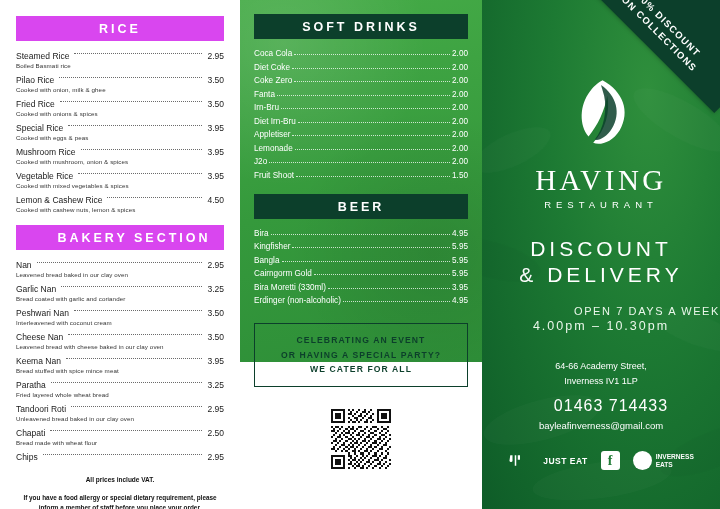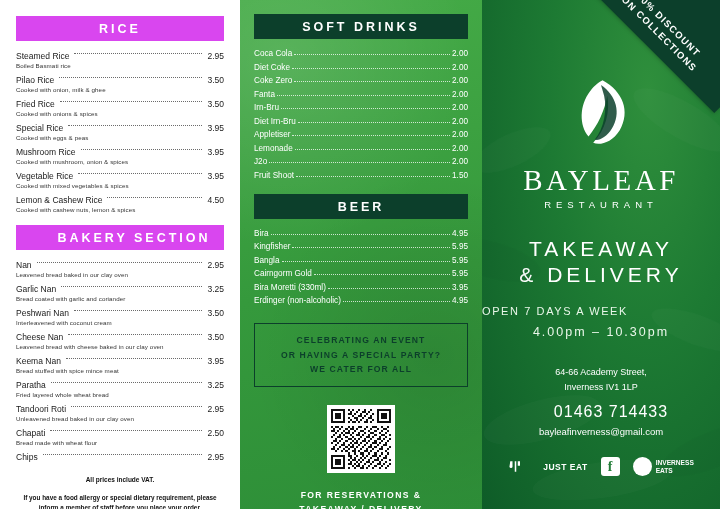--- a/index.html
+++ b/index.html
@@ -31,21 +31,21 @@
   .item-name { white-space:nowrap; padding-right:3px; }
   .dots { flex:1; border-bottom:1px dotted #6b6b6b; transform:translateY(-3px); margin:0 2px; }
   .item-price { white-space:nowrap; padding-left:3px; }
   .item-desc { font-size:6.2px; color:#333; margin-top:1px; letter-spacing:.1px; }
 
   .vat-note { text-align:center; font-size:6.5px; font-weight:bold; color:#111; margin-top:14px; }
   .allergy-note { text-align:center; font-size:6.4px; font-weight:bold; color:#111; margin-top:10px; line-height:1.5; }
 
   
   .col-mid {
-    width:242px; height:509px; background:#3aa340; position:relative;
+    width:242px; height:362px; background:#3aa340; position:relative;
     padding:10px 14px; color:#ffffff;
     background-image:
       radial-gradient(circle at 18% 12%, rgba(255,255,255,.12), rgba(255,255,255,0) 38%),
       radial-gradient(circle at 80% 70%, rgba(0,0,0,.10), rgba(0,0,0,0) 45%),
       linear-gradient(170deg, #45ab47 0%, #35993c 55%, #2e8f38 100%);
   }
   .mid-head {
     background:#0c3f2b; color:#ffffff; text-align:center;
     letter-spacing:3px; font-size:12.5px; font-weight:bold;
     padding:6px 0 5px 0; margin:4px 0 10px 0;
@@ -93,22 +93,22 @@
   .brand {
     font-family:"Liberation Serif", serif;
     font-size:29px; letter-spacing:3.5px; margin-top:8px; font-weight:normal; color:#ffffff;
   }
   .brand-sub { font-size:9.5px; letter-spacing:5px; margin-top:2px; color:#ffffff; }
 
   .takeaway {
     text-align:center; margin-top:26px;
     font-size:21px; letter-spacing:4px; line-height:1.25; color:#ffffff;
   }
-  .open-days { text-align:left; margin-top:16px; color:#eaf7ea; font-size:11px; letter-spacing:1.6px; }
-  .open-hours { text-align:center; margin-top:8px; color:#eaf7ea; font-size:12.5px; letter-spacing:2px; }
+  .open-days { text-align:right; margin-top:16px; color:#eaf7ea; font-size:11px; letter-spacing:1.6px; }
+  .open-hours { text-align:center; margin-top:2px; color:#eaf7ea; font-size:12.5px; letter-spacing:2px; }
 
   .addr { text-align:center; margin-top:26px; font-size:9px; line-height:1.7; color:#ffffff; }
   .phone { text-align:center; margin-top:8px; font-size:16px; letter-spacing:1px; color:#ffffff;padding-left:20px; }
   .email { text-align:center; margin-top:5px; font-size:9.5px; color:#ffffff; }
 
   .badges { display:flex; align-items:center; justify-content:center; gap:13px; margin-top:20px; }
   .badge-justeat { display:flex; align-items:center; gap:20px; font-size:8.5px; font-weight:bold; color:#ffffff; letter-spacing:.5px; }
   .badge-fb {
     width:19px; height:19px; background:#ffffff; border-radius:3px; color:#1d7a33;
     font-weight:bold; font-size:14px; text-align:center; line-height:19px;
@@ -628,26 +628,26 @@
         <div>10% DISCOUNT</div>
         <div>ON COLLECTIONS</div>
       </div>
     </div>
 
     <div class="logo-wrap">
       <svg class="logo-mark" viewBox="0 0 100 100">
         <path d="M52 8 C78 22 88 48 74 72 C64 88 48 92 40 88 C56 72 62 48 58 28 C55 46 46 66 34 80 C22 66 22 40 36 22 C42 14 48 10 52 8 Z" fill="#ffffff"></path>
         <path d="M50 14 C70 28 76 50 64 70 C57 82 46 86 42 84 C54 70 58 46 54 28 Z" fill="#0c3f2b" opacity="0.85"></path>
       </svg>
-      <div class="brand">BAYLEAF</div>
+      <div class="brand">HAVING</div>
       <div class="brand-sub">RESTAURANT</div>
     </div>
 
     <div class="takeaway">
-      <div>TAKEAWAY</div>
+      <div>DISCOUNT</div>
       <div>&amp; DELIVERY</div>
     </div>
 
     <div class="open-days">OPEN 7 DAYS A WEEK</div>
     <div class="open-hours">4.00pm – 10.30pm</div>
 
     <div class="addr">
       <div>64-66 Academy Street,</div>
       <div>Inverness IV1 1LP</div>
     </div>

